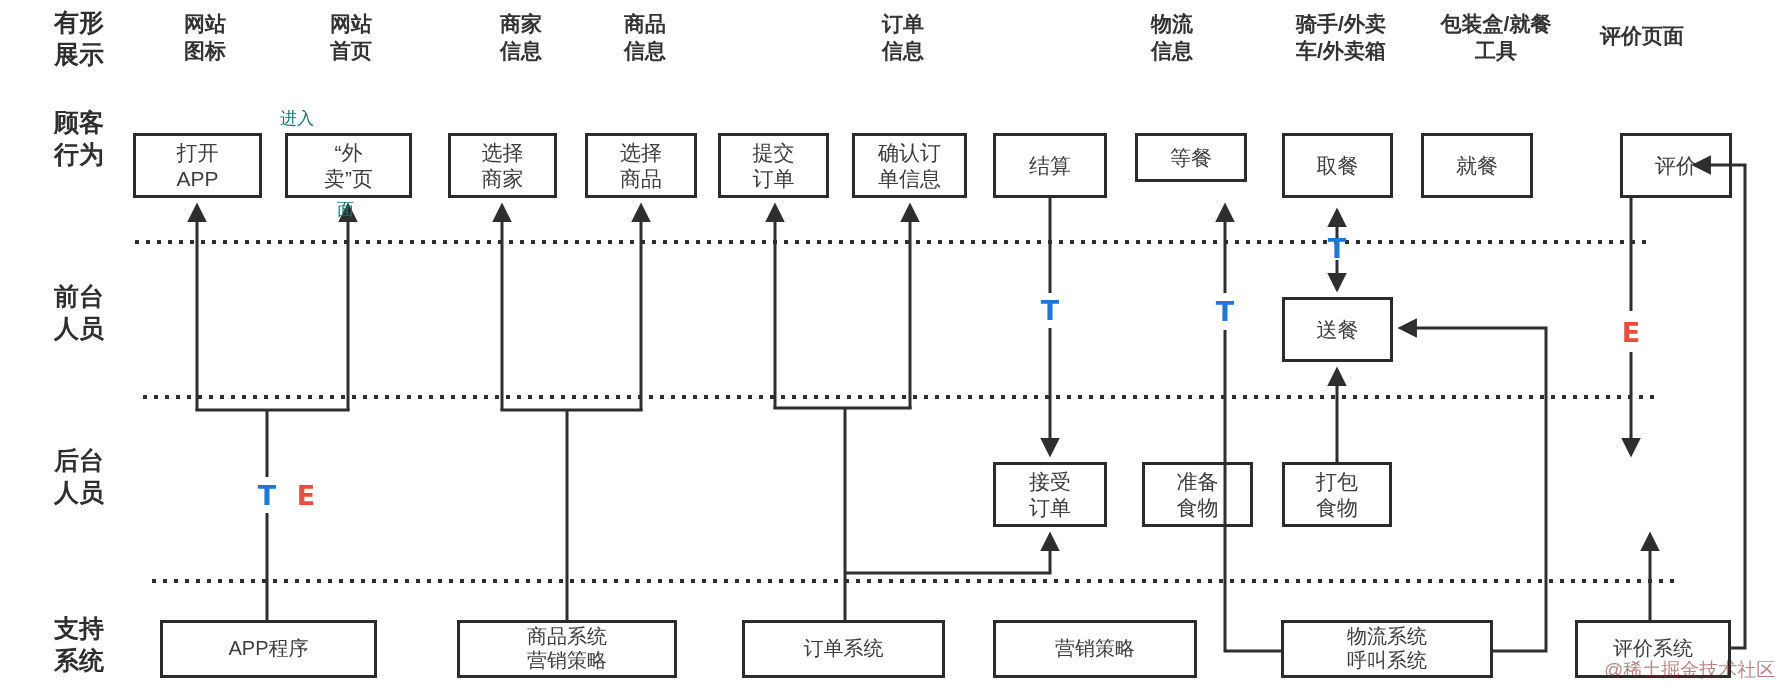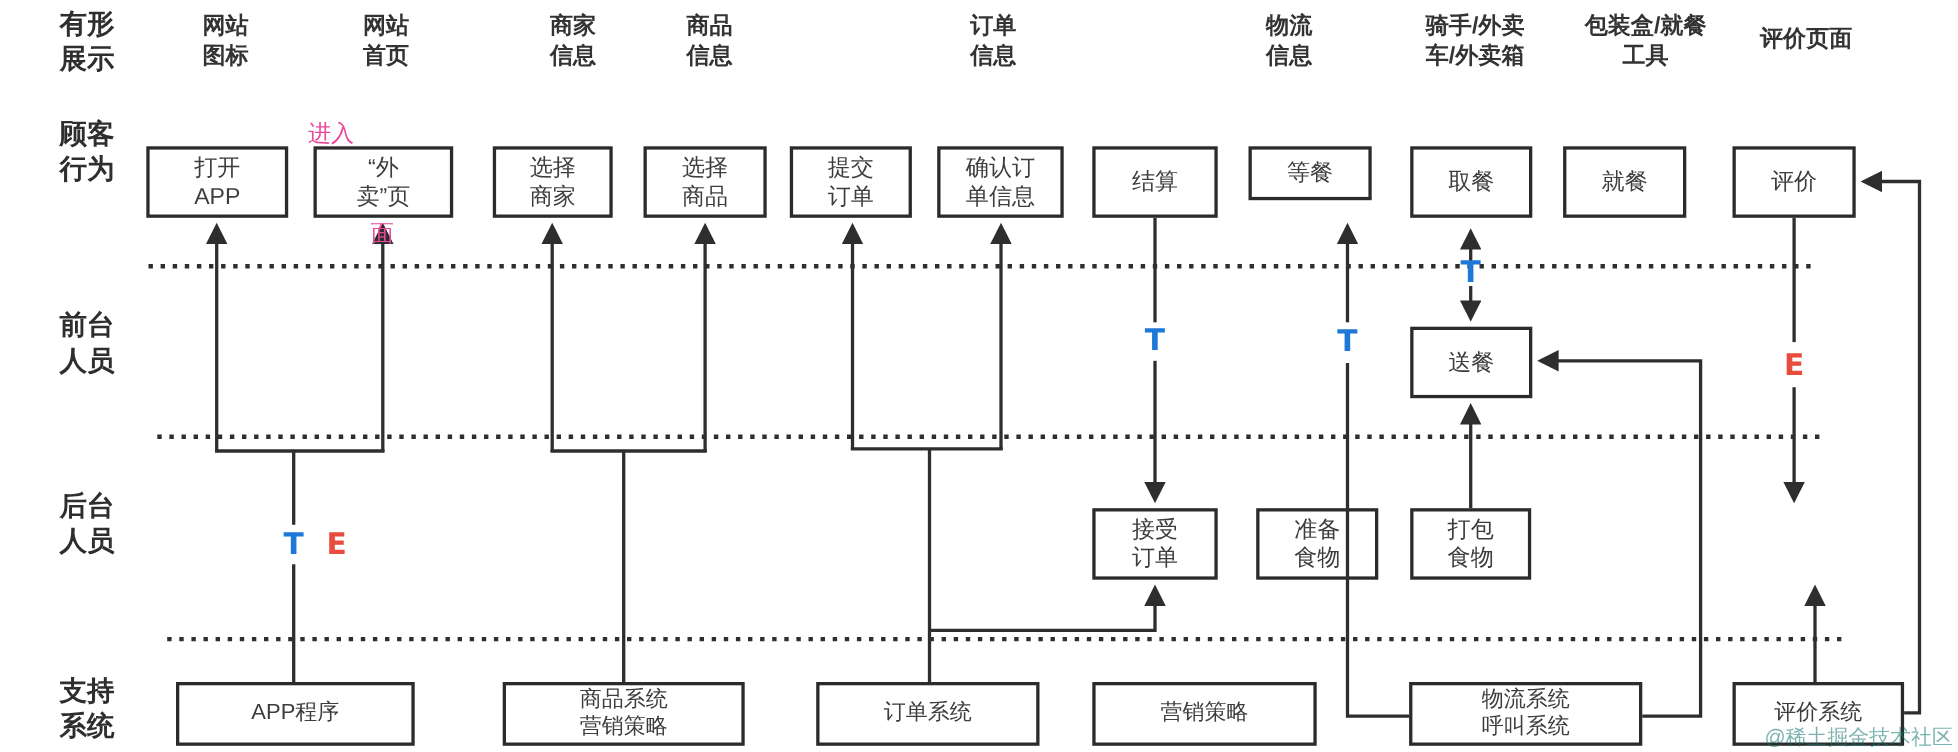--- a/index.html
+++ b/index.html
@@ -12,22 +12,22 @@
   .lines{position:absolute;left:0;top:0;z-index:2;pointer-events:none;}
   .toplabel{position:absolute;top:10px;transform:translateX(-50%);font-weight:bold;color:#333;
             font-size:21px;line-height:1.3;text-align:center;white-space:pre-line;z-index:3;}
   .toplabel.single{top:22px;}
   .rowlabel{position:absolute;left:14px;font-weight:bold;color:#2e2e2e;font-size:25px;
             line-height:1.28;white-space:pre-line;z-index:3;margin-left:40px;}
   .marker{position:absolute;transform:translate(-50%,-50%);font-weight:bold;font-size:27px;
           font-family:"DejaVu Sans","Liberation Sans",sans-serif;z-index:3;}
   .marker.t{color:var(--t-color,#1e78d7);}
   .marker.e{color:var(--e-color,#e74c3c);}
-  .overflow-text{position:absolute;color:#ec4899;font-size:21px;z-index:3;white-space:nowrap;}
-  .watermark{position:absolute;left:1604px;top:657px;font-size:19px;color:#0f766e;opacity:.55;
+  .overflow-text{position:absolute;color:#0f766e;font-size:17px;z-index:3;white-space:nowrap;}
+  .watermark{position:absolute;left:1604px;top:657px;font-size:19px;color:#7f1d1d;opacity:.55;
              white-space:nowrap;z-index:4;}
 </style>
 </head>
 <body>
 
 <div class="stage">
 
   <div class="rowlabel" style="top:6px">有形
 展示</div>
   <div class="rowlabel" style="top:106px">顾客
@@ -66,21 +66,21 @@
   <div class="box" style="left:585px;top:133px;width:112px;height:65px">选择
 商品</div>
   <div class="box" style="left:718px;top:133px;width:111px;height:65px">提交
 订单</div>
   <div class="box" style="left:852px;top:133px;width:115px;height:65px">确认订
 单信息</div>
   <div class="box" style="left:993px;top:133px;width:114px;height:65px">结算</div>
   <div class="box" style="left:1135px;top:133px;width:112px;height:49px">等餐</div>
   <div class="box" style="left:1282px;top:133px;width:111px;height:65px">取餐</div>
   <div class="box" style="left:1421px;top:133px;width:112px;height:65px">就餐</div>
-  <div class="box" style="left:1575px;top:133px;width:112px;height:65px">评价</div>
+  <div class="box" style="left:1620px;top:133px;width:112px;height:65px">评价</div>
 
   <div class="overflow-text" style="left:280px;top:107px">进入</div>
   <div class="overflow-text" style="left:337px;top:198px">面</div>
 
   <div class="box" style="left:1282px;top:297px;width:111px;height:65px">送餐</div>
 
   <div class="box" style="left:993px;top:462px;width:114px;height:65px">接受
 订单</div>
   <div class="box" style="left:1142px;top:462px;width:111px;height:65px">准备
 食物</div>

